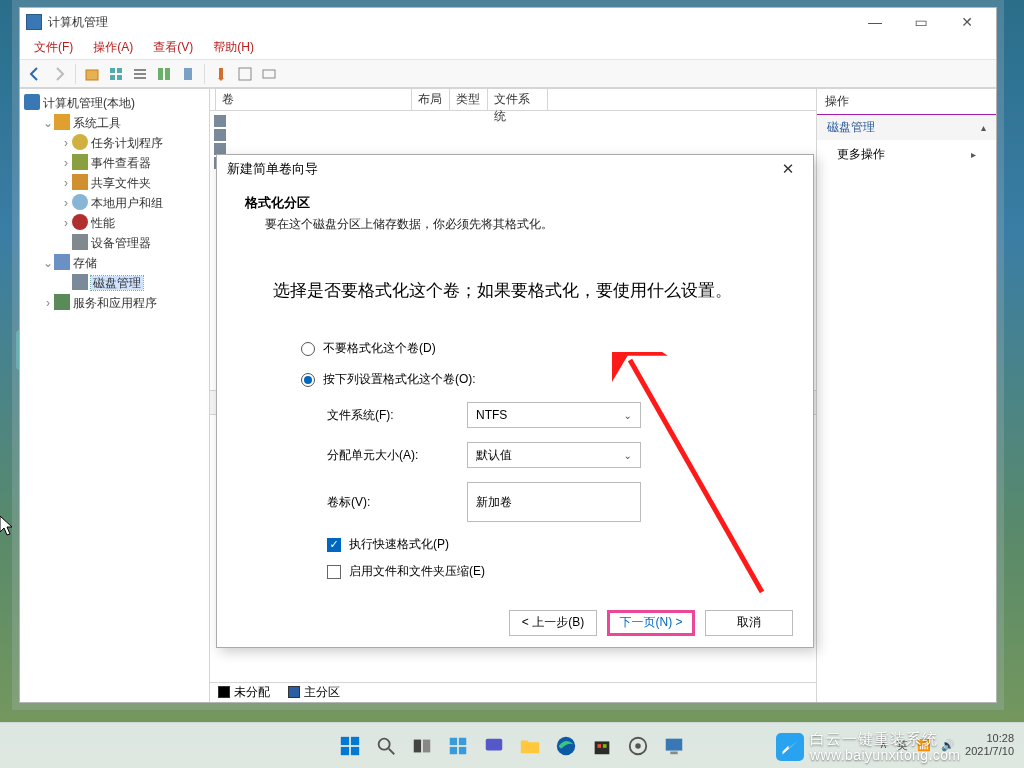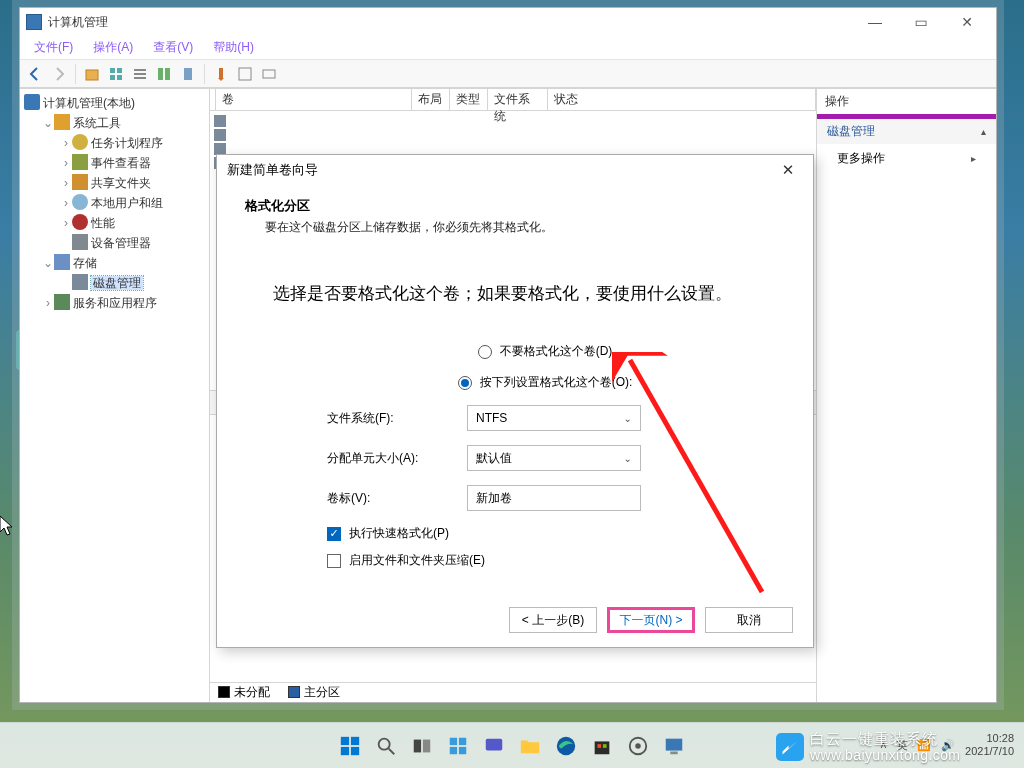--- a/index.html
+++ b/index.html
@@ -31,21 +31,21 @@
 .titlebar {
   height: 28px; display: flex; align-items: center;
   padding: 0 6px; font-size: 12px; color: #333;
 }
 .titlebar .app-icon { width: 16px; height: 16px; margin-right: 6px; background: #3a78b5; border: 1px solid #2a5a8a; }
 .titlebar .spacer { flex: 1; }
 .winbtns { display: flex; }
 .winbtn { width: 46px; height: 28px; display: flex; align-items: center; justify-content: center; color: #555; font-size: 14px; }
 
 .menubar { height: 24px; display: flex; align-items: center; padding: 0 4px; border-bottom: 1px solid #e5e5e5; }
-.menubar span { padding: 2px 10px; color: #8b5cf6; }
+.menubar span { padding: 2px 10px; color: #b91c1c; }
 
 .toolbar { height: 28px; display: flex; align-items: center; padding: 0 4px; gap: 2px; border-bottom: 1px solid #d5d5d5; background: #f8f8f8; }
 .tbtn { width: 22px; height: 22px; display: flex; align-items: center; justify-content: center; border: 1px solid transparent; }
 .tbtn.enabled { color: #2a6aaa; }
 .tbtn svg { width: 16px; height: 16px; }
 
 .body { flex: 1; display: flex; border-top: 1px solid #d5d5d5; }
 .tree-pane { width: 190px; border-right: 1px solid #d5d5d5; padding: 4px 2px; background: #fff; overflow: auto; }
 .tree ul { list-style: none; padding-left: 18px; }
 .tree > ul { padding-left: 2px; }
@@ -77,21 +77,21 @@
 .disk-area { flex: 1; padding: 10px 6px; display: flex; flex-direction: column; gap: 30px; }
 .disk-row { display: flex; }
 .disk-label { width: 60px; font-size: 12px; color: #222; line-height: 16px; }
 .disk-label .di { width: 20px; height: 20px; background: #7a8a9a; margin-bottom: 4px; }
 .legend { height: 20px; border-top: 1px solid #d5d5d5; padding: 2px 8px; display: flex; align-items: center; gap: 18px; font-size: 12px; }
 .legend .sw { width: 12px; height: 12px; border: 1px solid #333; display: inline-block; vertical-align: -2px; margin-right: 4px; }
 .legend .sw.black { background: #000; }
 .legend .sw.blue { background: #2b5fa5; }
 
 .actions-pane { width: 180px; border-left: 1px solid #d5d5d5; background: #fff; }
-.actions-pane .ah { background: #fff; border-bottom: 5px solid #a21caf; padding: 4px 8px; font-size: 12px; color: #333; }
+.actions-pane .ah { background: #fff; border-bottom: 1px solid #a21caf; padding: 4px 8px; font-size: 12px; color: #333; }
 .actions-pane .sec { background: #f5f5f5; color: #2a5a9a; padding: 4px 10px; display: flex; justify-content: space-between; align-items: center; }
 .actions-pane .item { padding: 6px 20px; display: flex; justify-content: space-between; align-items: center; gap: 36px; }
 .chev { font-size: 10px; color: #555; }
 
 
 .wizard {
   position: absolute;
   left: 216px; top: 110px;
   width: 598px; height: 494px;
   background: #fff;
@@ -102,29 +102,29 @@
   margin-top: 44px;
 }
 .wtitle { height: 30px; display: flex; align-items: center; padding: 0 10px; font-size: 13px; }
 .wtitle .spacer { flex: 1; }
 .wtitle .close { width: 30px; text-align: center; font-size: 15px; color: #333; }
 .wbody { flex: 1; padding: 8px 24px; }
 .wheading { font-weight: bold; font-size: 13px; margin: 4px 0 4px 4px; }
 .wsub { color: #222; margin: 0 0 0 24px; font-size: 12px; }
 .wdesc { margin: 46px 0 0 32px; font-size: 17px; }
 .opts { margin: 38px 0 0 60px; }
-.radio-row { display: flex; align-items: center; margin-bottom: 14px; justify-content: center; }
+.radio-row { display: flex; align-items: center; margin-bottom: 14px; }
 .radio { width: 14px; height: 14px; border: 1px solid #555; border-radius: 50%; margin-right: 8px; display: inline-flex; align-items: center; justify-content: center; }
 .radio.sel::after { content: ""; width: 8px; height: 8px; background: #0067c0; border-radius: 50%; }
 .form-grid { margin-left: 26px; }
 .form-row { display: flex; align-items: center; margin-bottom: 14px; }
 .form-row .lbl { width: 140px; }
 .select { width: 174px; height: 26px; border: 1px solid #bbb; background: #fff; display: flex; align-items: center; justify-content: space-between; padding: 0 8px; }
 .select .dd { color: #555; font-size: 10px; }
-.input { width: 174px; height: 26px; border: 1px solid #bbb; background: #fff; padding: 0 8px; display: flex; align-items: center; }
+.input { width: 174px; height: 40px; border: 1px solid #bbb; background: #fff; padding: 0 8px; display: flex; align-items: center; }
 .check-row { display: flex; align-items: center; margin-bottom: 10px; }
 .checkbox { width: 14px; height: 14px; border: 1px solid #666; margin-right: 8px; display: inline-flex; align-items: center; justify-content: center; }
 .checkbox.checked { background: #0067c0; border-color: #0067c0; }
 .checkbox.checked::after { content: "✓"; color: #fff; font-size: 11px; line-height: 1; }
 .wbuttons { height: 54px; border-top: 0; display: flex; align-items: center; justify-content: flex-end; gap: 10px; padding: 0 20px; }
 .btn { min-width: 88px; height: 26px; border: 1px solid #bbb; background: #fff; display: flex; align-items: center; justify-content: center; font-size: 12px; }
 .btn.primary { border: 3px solid #ec4899; background: #fff; color: #0067c0; }
 
 
 .arrow {
@@ -288,21 +288,20 @@
       </div>
     </div>
 
     <div class="center-pane">
       <div class="list-header">
         <div class="sep"></div>
         <div class="col" style="width:196px">卷</div>
         <div class="col" style="width:38px">布局</div>
         <div class="col" style="width:38px">类型</div>
         <div class="col" style="width:60px">文件系统</div>
-        <div class="col" style="flex:1">状态</div>
       </div>
       <div class="list-body">
         <div class="vol-row">
             <span class="vicon"></span>
           </div>
         <div class="vol-row">
             <span class="vicon"></span>
           </div>
         <div class="vol-row">
             <span class="vicon"></span>

